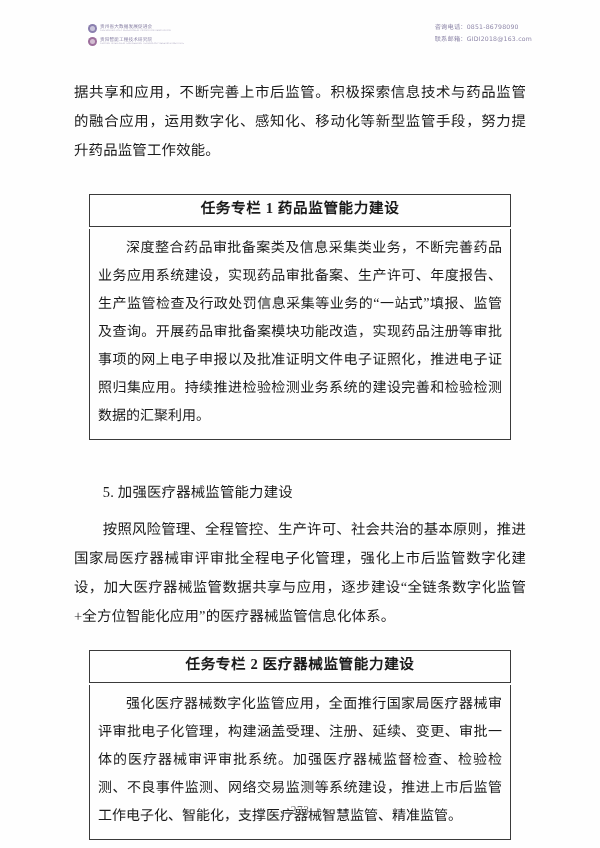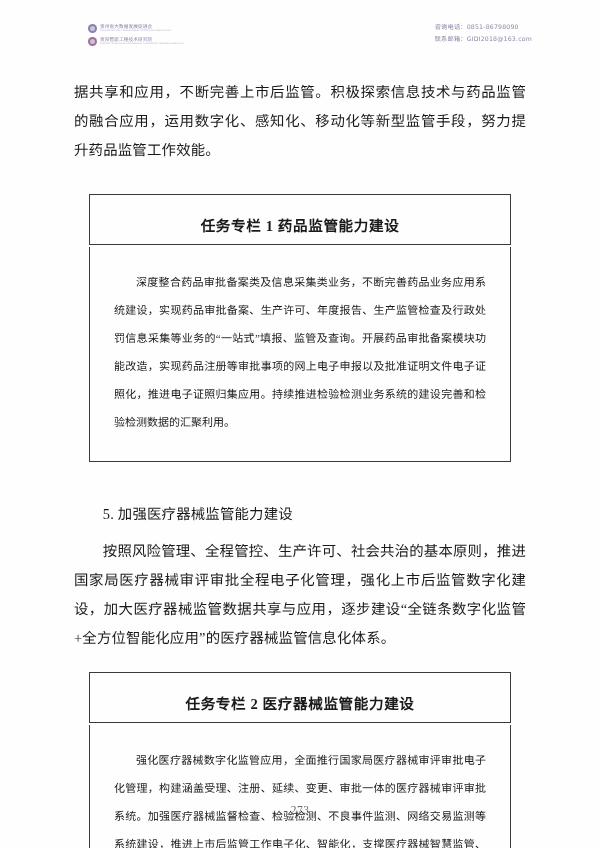--- a/index.html
+++ b/index.html
@@ -130,32 +130,32 @@
   .callout {
     margin: 0 auto;
     width: 422px;
   }
   .callout-title {
     border: 1.4px solid #3a3a3a;
     text-align: center;
     font-size: 14.6px;
     font-weight: bold;
     line-height: 1;
-    padding: 24px 0 10px;
+    padding: 6px 0 10px;
     letter-spacing: .6px;
   }
   .callout-body {
     border: 1.4px solid #3a3a3a;
     border-top: none;
     margin-top: 2.5px;
     padding: 5px 8px 9px 8px;
   }
   .callout-body .callout-p {
-    margin: 16px;
-    font-size: 11px;
+    margin: 0;
+    font-size: 14px;
     line-height: 28px;
     text-align: justify;
     text-justify: inter-ideograph;
     text-indent: 2em;
     letter-spacing: 0;
   }
 
   
   .page-number {
     position: absolute;

